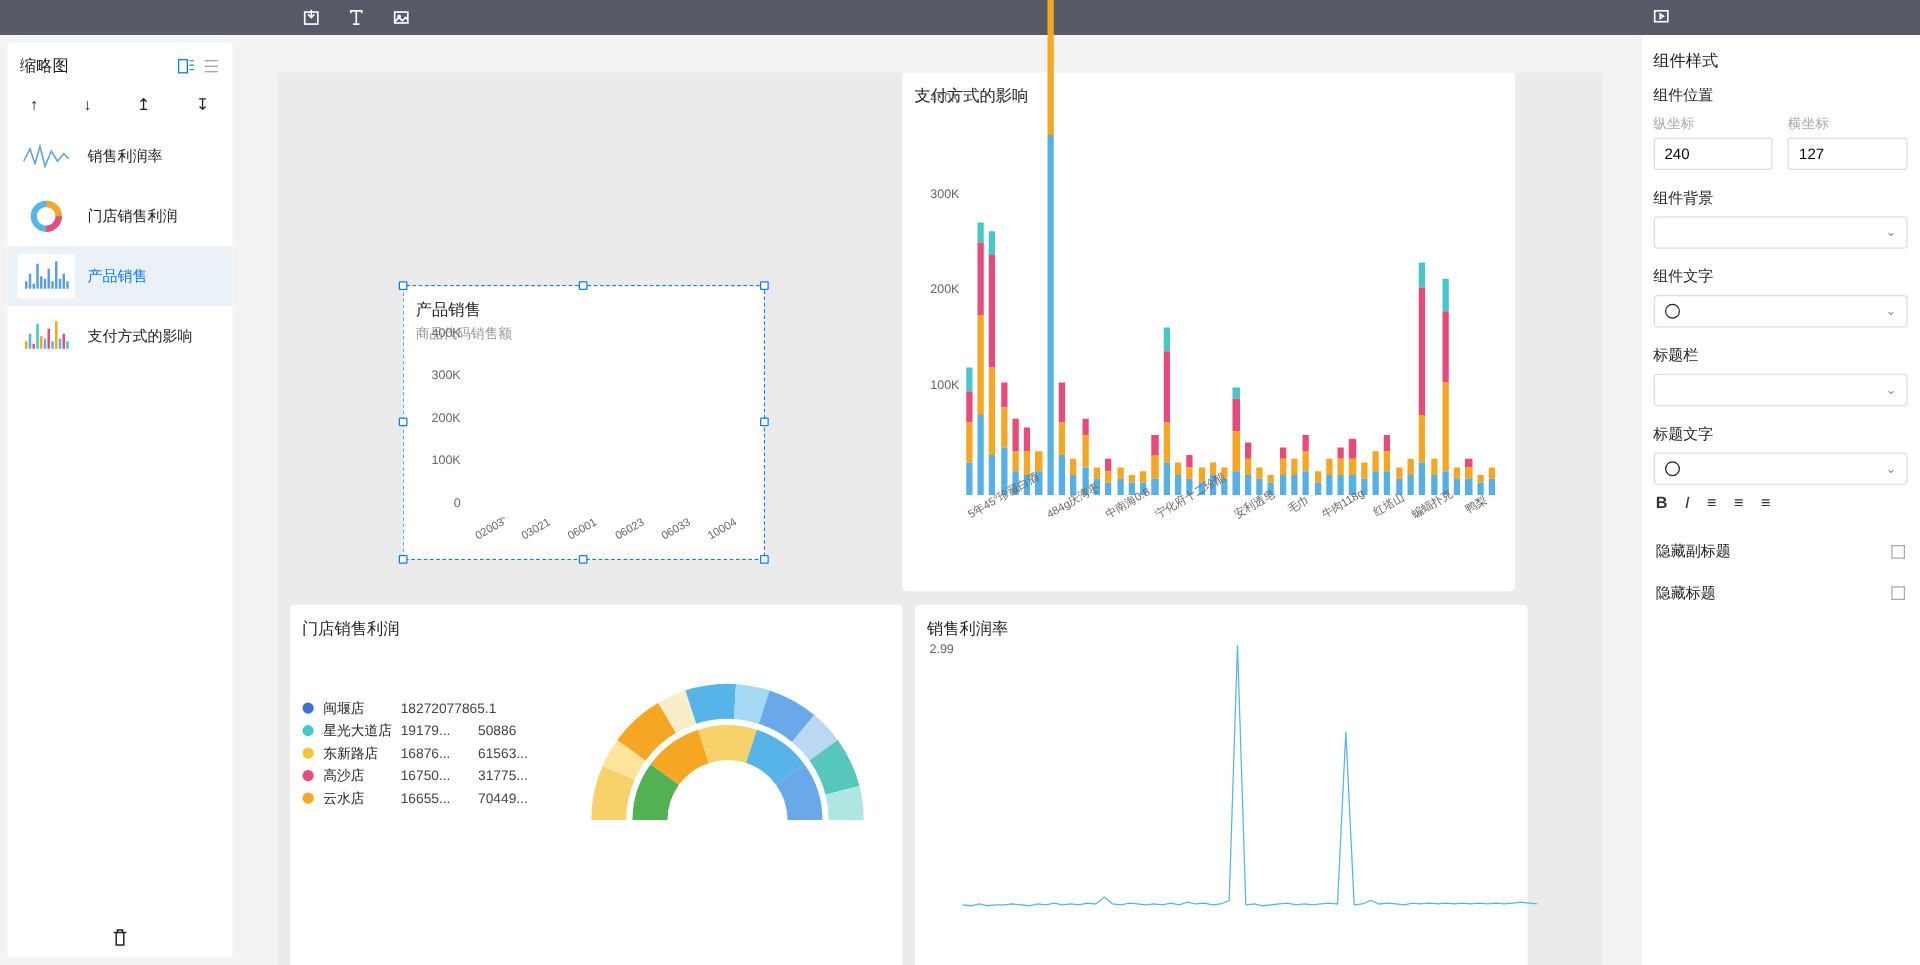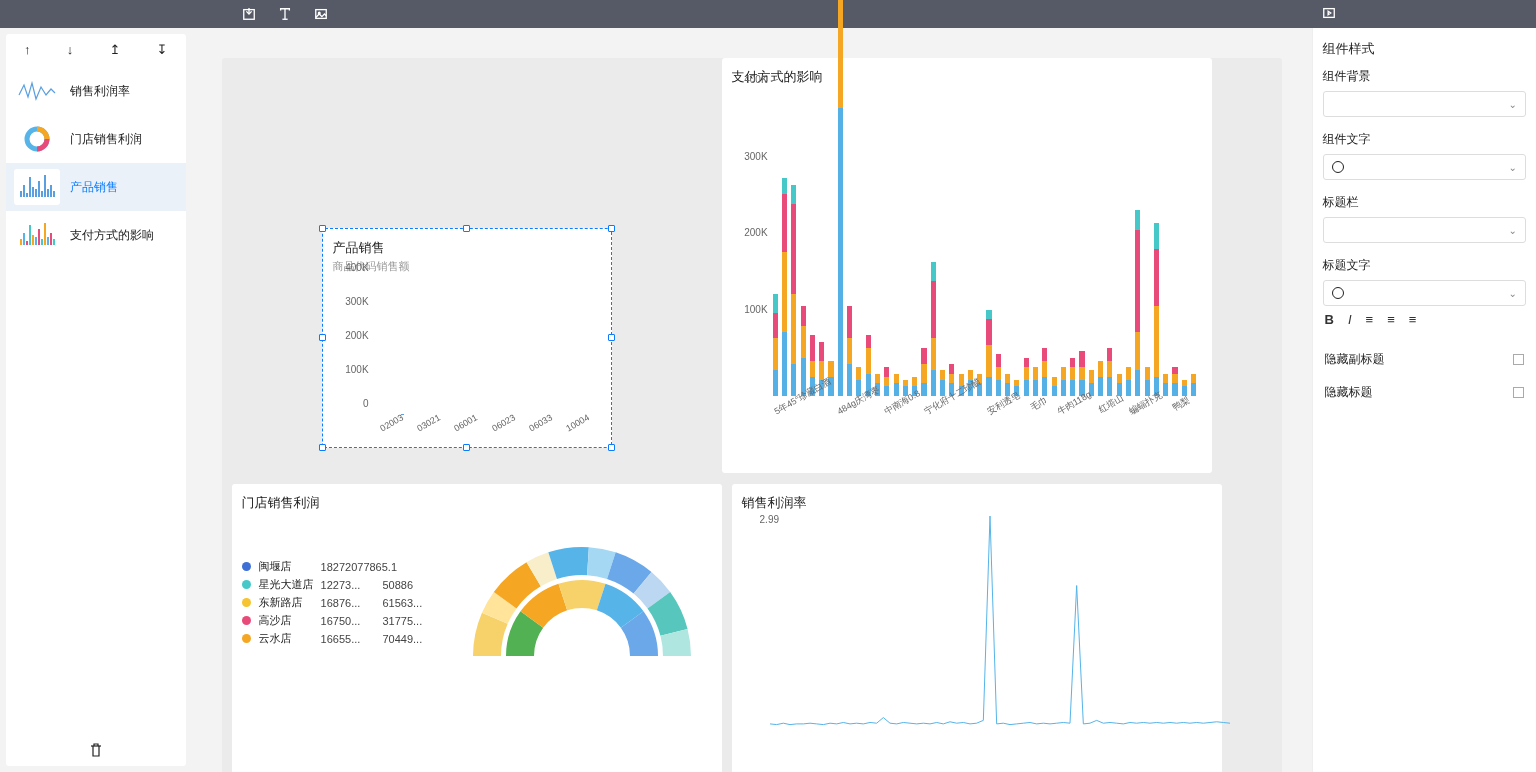--- a/index.html
+++ b/index.html
@@ -110,20 +110,36 @@
           <rect x="2" y="3" width="12" height="10"></rect>
           <polygon points="7,6 7,10 10,8"></polygon>
         </svg></span>
   </div>
 </div>
 
 <div class="main">
 
   <div class="leftpanel">
     <div class="lp-card">
+      <div class="lp-head">
+        <span class="lp-title">缩略图</span>
+        <div class="lp-head-icons">
+          <span class="active"><svg viewBox="0 0 16 16" fill="none">
+                <rect x="1" y="2" width="8" height="12" stroke-width="1.2"></rect>
+                <line x1="11" y1="3" x2="15" y2="3"></line>
+                <line x1="11" y1="7" x2="15" y2="7"></line>
+                <line x1="11" y1="11" x2="15" y2="11"></line>
+              </svg></span>
+          <span><svg viewBox="0 0 16 16" fill="none">
+                <line x1="2" y1="3" x2="14" y2="3"></line>
+                <line x1="2" y1="8" x2="14" y2="8"></line>
+                <line x1="2" y1="13" x2="14" y2="13"></line>
+              </svg></span>
+        </div>
+      </div>
       <div class="lp-arrowrow">
         <span>↑</span>
         <span>↓</span>
         <span>↥</span>
         <span>↧</span>
       </div>
       <div class="thumb-list" id="thumb-list">
           <div class="thumb">
             <div class="thumb-icon">
               <svg width="40" height="28">
@@ -607,21 +623,21 @@
               <div class="xcat rot" style="flex:4.6">蝙蝠扑克</div>
               <div class="xcat rot" style="flex:4.6">鸭梨</div>
             </div>
           </div>
         </div>
         <div class="widget " style="left: 10px; top: 426px; width: 490px; height: 300px;">
           <div class="w-title">门店销售利润</div>
           <div class="chart-area" style="height:220px">
             <div class="legend">
               <div class="lrow"><span class="ldot" style="background:#3d6fd6"></span><span class="lname">闽堰店</span><span class="lval">18272077865.1</span>&nbsp;&nbsp;<span class="lval"></span></div>
-              <div class="lrow"><span class="ldot" style="background:#46c8c8"></span><span class="lname">星光大道店</span><span class="lval">12273...</span>&nbsp;&nbsp;<span class="lval">50886</span></div>
+              <div class="lrow"><span class="ldot" style="background:#46c8c8"></span><span class="lname">星光大道店</span><span class="lval">19179...</span>&nbsp;&nbsp;<span class="lval">50886</span></div>
               <div class="lrow"><span class="ldot" style="background:#f5c430"></span><span class="lname">东新路店</span><span class="lval">16876...</span>&nbsp;&nbsp;<span class="lval">61563...</span></div>
               <div class="lrow"><span class="ldot" style="background:#e84b7a"></span><span class="lname">高沙店</span><span class="lval">16750...</span>&nbsp;&nbsp;<span class="lval">31775...</span></div>
               <div class="lrow"><span class="ldot" style="background:#f5a623"></span><span class="lname">云水店</span><span class="lval">16655...</span>&nbsp;&nbsp;<span class="lval">70449...</span></div>
             </div>
             <svg width="240" height="160" style="position:absolute;right:10px;top:20px">
               <path d="M 25 120.00000000000001 A 95 95 0 0 1 32.813310560021804 82.27095038969583" fill="none" stroke="#f7d26b" stroke-width="28"></path>
               <path d="M 32.813310560021804 82.27095038969583 A 95 95 0 0 1 43.14338553437999 64.16040103221506" fill="none" stroke="#ffe49a" stroke-width="28"></path>
               <path d="M 43.14338553437999 64.16040103221506 A 95 95 0 0 1 71.64106550371474 38.22950743462535" fill="none" stroke="#f5a623" stroke-width="28"></path>
               <path d="M 71.64106550371474 38.22950743462535 A 95 95 0 0 1 90.64338553437997 29.649630951960418" fill="none" stroke="#f8eec9" stroke-width="28"></path>
               <path d="M 90.64338553437997 29.649630951960418 A 95 95 0 0 1 125.9650993552848 25.187460799314195" fill="none" stroke="#56b4e9" stroke-width="28"></path>
@@ -634,33 +650,44 @@
               <path d="M 69.84094634875325 83.55731435786667 A 62 62 0 0 1 100.84094634875325 61.03449598970048" fill="none" stroke="#f5a623" stroke-width="28"></path>
               <path d="M 100.84094634875325 61.03449598970048 A 62 62 0 0 1 139.15905365124672 61.034495989700474" fill="none" stroke="#f7d26b" stroke-width="28"></path>
               <path d="M 139.15905365124672 61.034495989700474 A 62 62 0 0 1 170.15905365124672 83.55731435786666" fill="none" stroke="#56b4e9" stroke-width="28"></path>
               <path d="M 170.15905365124672 83.55731435786666 A 62 62 0 0 1 182 119.99999999999999" fill="none" stroke="#6aa8ea" stroke-width="28"></path>
             </svg>
           </div>
         </div>
         <div class="widget " style="left: 510px; top: 426px; width: 490px; height: 300px;">
           <div class="w-title">销售利润率</div>
           <div class="chart-area" style="height:210px">
-            <div style="position:absolute;left:18px;top:-2px;font-size:10px;color:#666">2.99</div>
+            <div style="position:absolute;left:2px;top:-2px;font-size:10px;color:#666">2.99</div>
             <svg width="460" height="210" style="position:absolute;left:28px;top:0">
               <polyline fill="none" stroke="#56b4e9" stroke-width="1" points="0,207.89297658862876 6.666666666666667,208.59531772575252 13.333333333333334,207.19063545150502 20,208.59531772575252 26.666666666666668,207.89297658862876 33.333333333333336,207.89297658862876 40,207.19063545150502 46.66666666666667,207.89297658862876 53.333333333333336,208.59531772575252 60,207.19063545150502 66.66666666666667,207.89297658862876 73.33333333333334,206.48829431438128 80,207.89297658862876 86.66666666666667,207.19063545150502 93.33333333333334,207.89297658862876 100,206.48829431438128 106.66666666666667,207.19063545150502 113.33333333333334,201.57190635451505 120,207.19063545150502 126.66666666666667,207.89297658862876 133.33333333333334,206.48829431438128 140,207.19063545150502 146.66666666666669,207.89297658862876 153.33333333333334,207.19063545150502 160,207.89297658862876 166.66666666666669,206.48829431438128 173.33333333333334,207.89297658862876 180,205.78595317725754 186.66666666666669,207.19063545150502 193.33333333333334,206.48829431438128 200,207.89297658862876 206.66666666666669,207.19063545150502 213.33333333333334,204.38127090301003 220,0 226.66666666666669,207.89297658862876 233.33333333333334,207.19063545150502 240,208.59531772575252 246.66666666666669,207.89297658862876 253.33333333333334,207.19063545150502 260,206.48829431438128 266.6666666666667,207.89297658862876 273.33333333333337,207.19063545150502 280,207.89297658862876 286.6666666666667,207.19063545150502 293.33333333333337,206.48829431438128 300,207.19063545150502 306.6666666666667,69.53177257525084 313.33333333333337,207.89297658862876 320,207.19063545150502 326.6666666666667,204.38127090301003 333.33333333333337,207.19063545150502 340,206.48829431438128 346.6666666666667,207.19063545150502 353.33333333333337,207.89297658862876 360,206.48829431438128 366.6666666666667,207.19063545150502 373.33333333333337,206.48829431438128 380,207.19063545150502 386.6666666666667,206.48829431438128 393.33333333333337,207.19063545150502 400,206.48829431438128 406.6666666666667,207.19063545150502 413.33333333333337,206.48829431438128 420,207.19063545150502 426.6666666666667,206.48829431438128 433.33333333333337,207.19063545150502 440,206.48829431438128 446.6666666666667,205.78595317725754 453.33333333333337,206.48829431438128 460,207.19063545150502"></polyline>
             </svg>
           </div>
         </div>
       </div>
   </div>
 
   <div class="rightpanel">
     <div class="rp-sec-title">组件样式</div>
 
 
+    <div class="rp-group">
+      <div class="rp-label" style="margin-bottom:6px;">组件位置</div>
+      <div class="rp-sublabel-row">
+        <div class="rp-sublabel">纵坐标</div>
+        <div class="rp-sublabel">横坐标</div>
+      </div>
+      <div class="rp-input-row">
+        <div class="rp-input"><input value="240" style=""></div>
+        <div class="rp-input"><input value="127" style=""></div>
+      </div>
+    </div>
 
     <div class="rp-group">
       <div class="rp-label" style="margin-bottom:6px;">组件背景</div>
       <div class="rp-select">
           <span class="chev">⌄</span>
         </div>
     </div>
 
     <div class="rp-group">
       <div class="rp-label" style="margin-bottom:6px;">组件文字</div>

